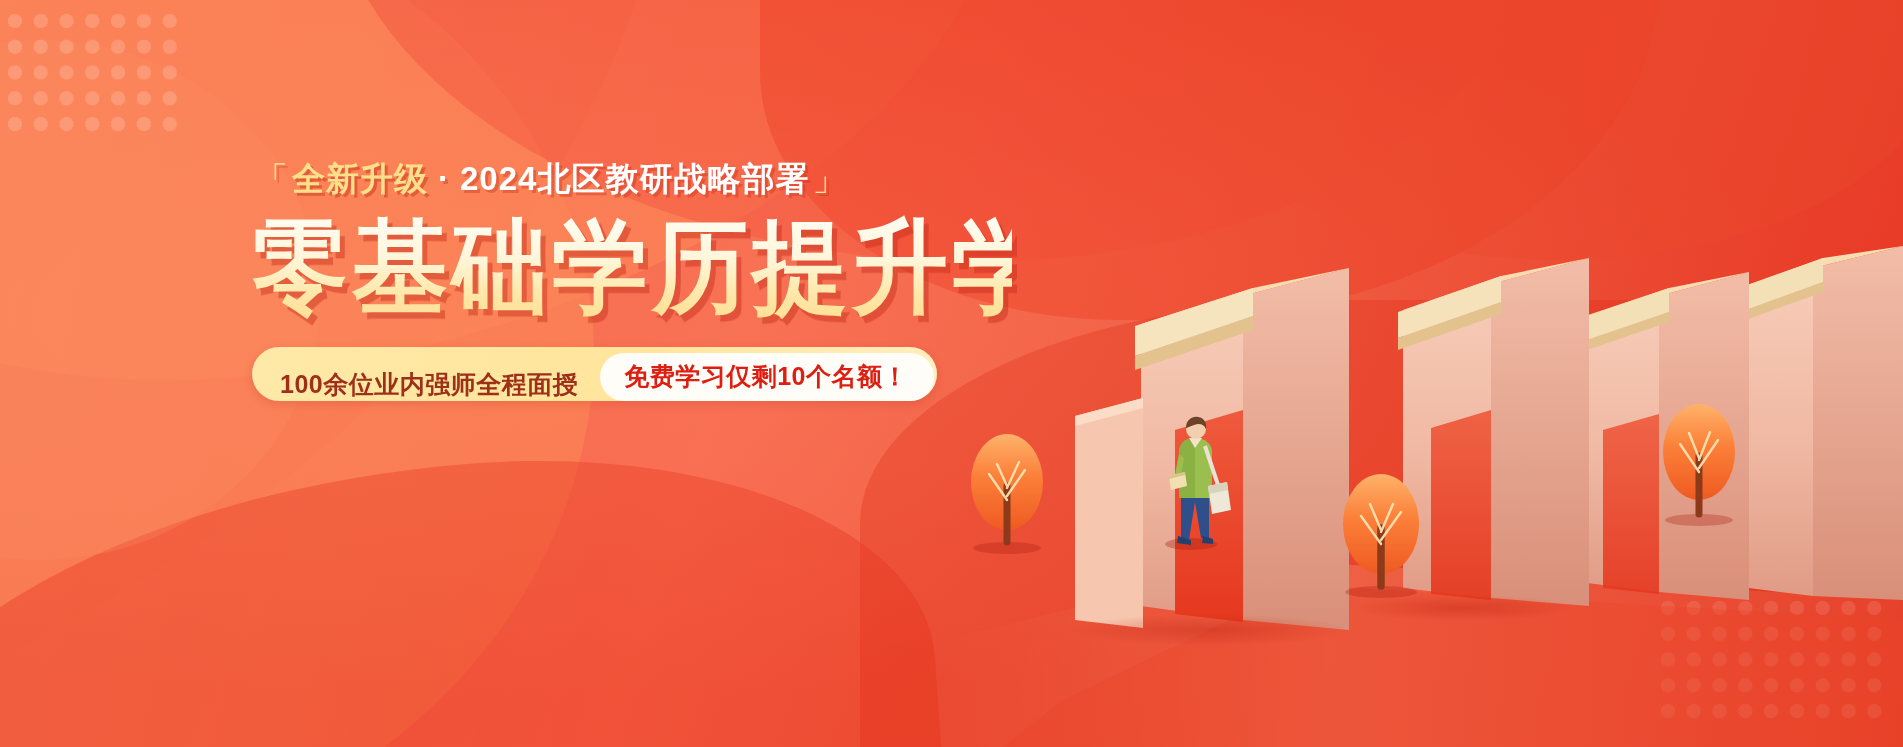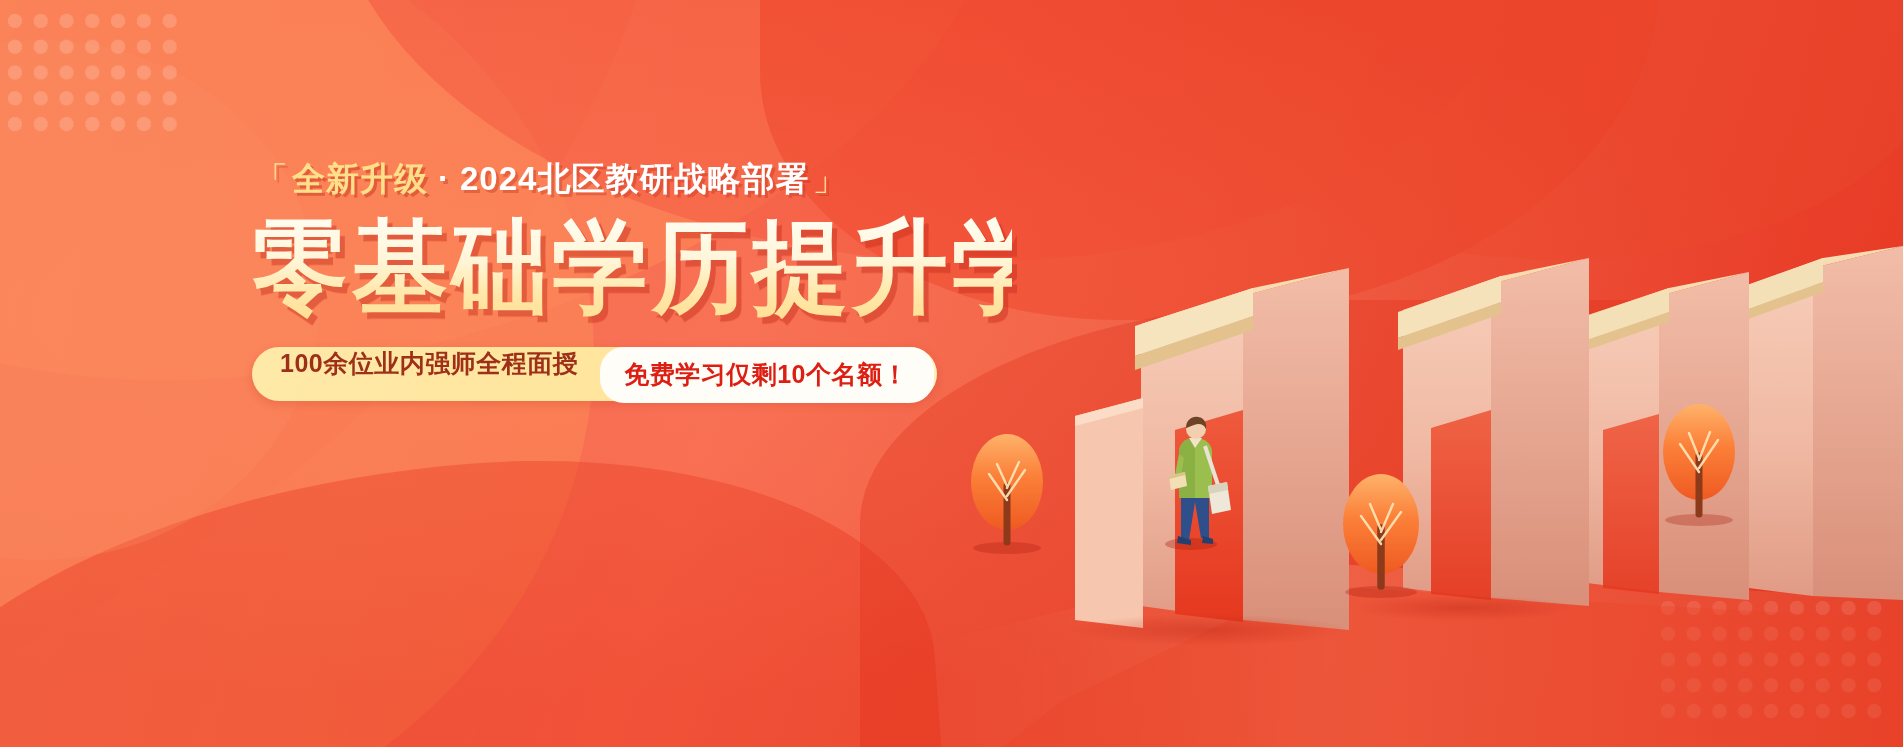--- a/index.html
+++ b/index.html
@@ -144,40 +144,40 @@
     color:transparent;
     -webkit-text-fill-color:transparent;
     filter:drop-shadow(5px 6px 0 rgba(197,44,26,.45));
     transform:scaleY(1.06);
     transform-origin:left top;
   }
 
   
   .pill{
     display:inline-flex;
-    align-items:flex-start;
+    align-items:flex-end;
     height:54px;
     padding:0 0 0 28px;
     border-radius:27px;
     background:linear-gradient(100deg,#ffe9a8 0%,#ffe59c 55%,#ffefbe 100%);
     box-shadow:0 3px 10px rgba(170,35,18,.18);
     white-space:nowrap;
     margin-top:8px;
   }
   .pill-left{
     font-size:25px;
     font-weight:700;
     color:#9e2f18;
     letter-spacing:.5px;
     padding-right:22px;
   }
   .pill-right{
     display:inline-flex;
     align-items:center;
-    height:56px;
+    height:48px;
     padding:0 26px 0 24px;
     margin-right:3px;
     border-radius:24px;
     background:#fffdf7;
     font-size:25px;
     font-weight:800;
     color:#dd1f13;
     letter-spacing:.5px;
   }
 

